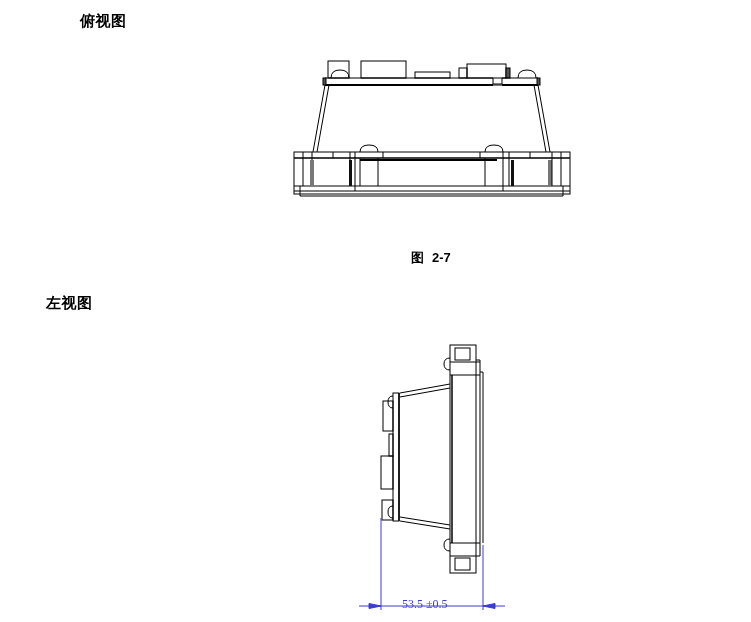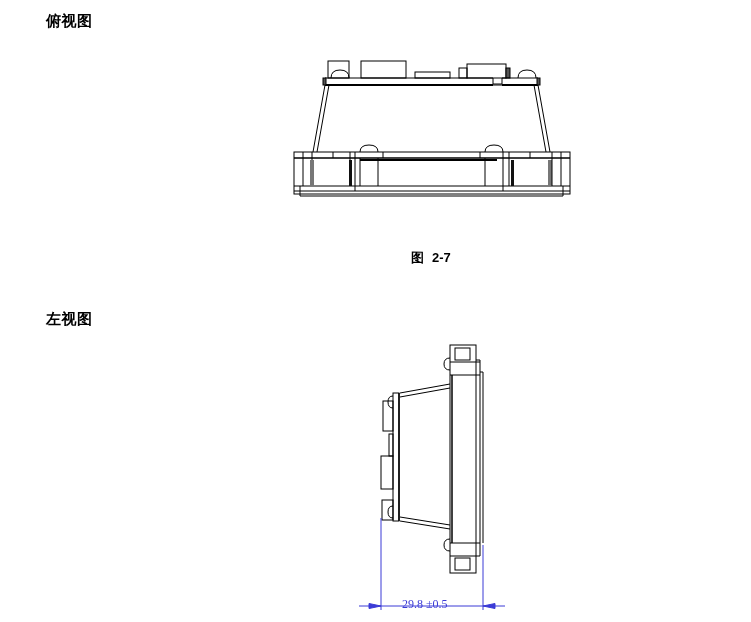--- a/index.html
+++ b/index.html
@@ -7,21 +7,21 @@
            font-family: "DejaVu Sans", "Liberation Sans", sans-serif; }
     .heading { position: absolute; left: 46px; font-weight: bold; font-size: 15px; color: #000; letter-spacing: 0.5px; }
     .caption { position: absolute; left: 411px; top: 249px; font-weight: bold; font-size: 13px; color: #000; font-family: "Liberation Sans", "DejaVu Sans", sans-serif; }
     .caption .num { margin-left: 8px; }
     svg.drawing { position: absolute; left: 0; top: 0; }
     .dimtext { position: absolute; left: 402px; top: 597px; font-family: "Liberation Serif", "DejaVu Serif", serif; font-size: 12px; color: #3b3bd6; }
   </style>
 </head>
 <body>
 
-<div class="heading" style="top:12px;">俯视图</div>
+<div class="heading" style="top:12px;margin-left:34px;">俯视图</div>
 
 <svg class="drawing" width="751" height="622" viewBox="0 0 751 622">
   <g fill="none" stroke="#000" stroke-width="1">
 
     <rect x="328" y="61" width="21" height="17"></rect>
     <rect x="361" y="61" width="45" height="17"></rect>
     <rect x="415" y="72" width="35" height="6"></rect>
     <rect x="459" y="68" width="8" height="10"></rect>
     <rect x="467" y="64" width="39" height="14"></rect>
     <rect x="506" y="68" width="4" height="10" fill="#555"></rect>
@@ -113,15 +113,15 @@
     <line x1="359" y1="606" x2="505" y2="606"></line>
     <polygon points="381,606 369,603.5 369,608.5"></polygon>
     <polygon points="483,606 495,603.5 495,608.5"></polygon>
   </g>
 </svg>
 
 <div class="caption">
   <span>图</span><span class="num">2-7</span>
 </div>
 
-<div class="heading" style="top:310px;">左视图</div>
+<div class="heading" style="top:294px;">左视图</div>
 
-<div class="dimtext">29.8 ±0.5</div>
+<div class="dimtext">53.5 ±0.5</div>
 
 </body></html>

